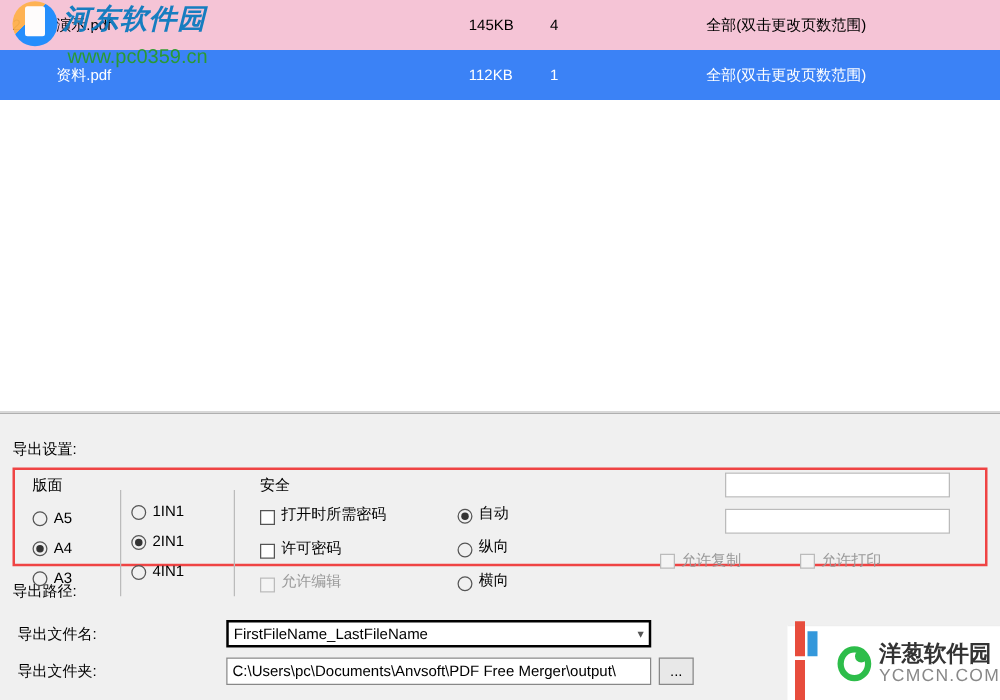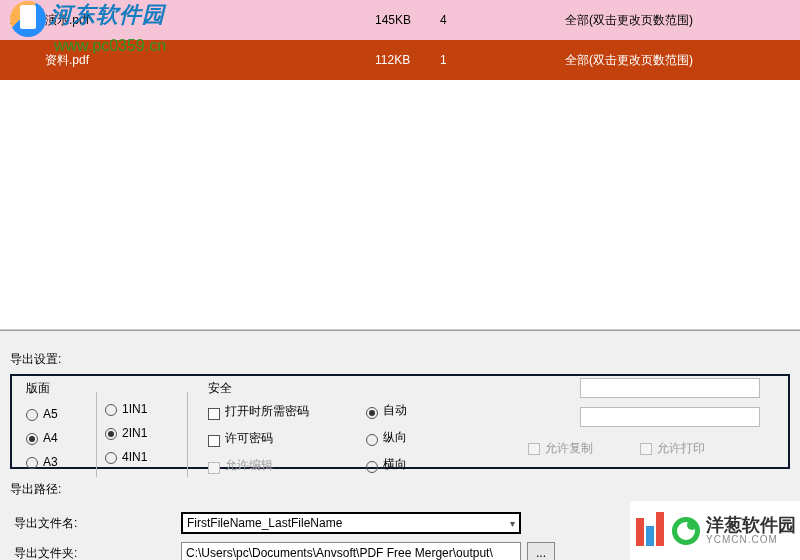--- a/index.html
+++ b/index.html
@@ -1,37 +1,37 @@
 <!DOCTYPE html>
 <html><head>
 <meta charset="utf-8">
 <style>
 * { box-sizing: border-box; margin: 0; padding: 0; font-family: "Microsoft YaHei", Arial, sans-serif; font-size: 12px; }
 body { background: #fff; width: 800px; height: 560px; overflow: hidden; position: relative; }
 
 .table-area { height: 330px; border-bottom: 1px solid #ccc; background: #fff; position: relative; }
 .table-row { display: flex; height: 40px; align-items: center; }
 .row-pink { background: #f5c4d6; }
-.row-blue { background: #c2410c; color: #fff; }
+.row-blue { background: #3b82f6; color: #fff; }
 .col-idx { width: 40px; padding-left: 10px; }
 .col-name { width: 335px; padding-left: 5px; }
 .col-size { width: 65px; }
 .col-pages { width: 125px; }
 .col-range { flex: 1; }
 
 .watermark { position: absolute; top: 0; left: 10px; z-index: 5; opacity: 0.95; pointer-events: none; }
 .watermark .logo-txt { font-size: 22px; font-weight: bold; color: #0b7abf; letter-spacing: 1px; font-style: italic; }
 .watermark .logo-url { font-size: 16px; color: #2a9b2a; }
 .logo-circle { display: inline-block; width: 36px; height: 36px; border-radius: 50%; background: linear-gradient(135deg,#ffb24d 40%,#1a8cff 40%); vertical-align: middle; margin-right: 4px; position: relative; }
 .logo-circle::after { content:""; position:absolute; left:10px; top:4px; width:16px; height:24px; background:#fff; border-radius:2px; }
 
 .settings-panel { background: #f0f0f0; border-top: 1px solid #999; padding: 20px 10px 0 10px; height: 230px; }
 .panel-title { margin-bottom: 6px; }
 
-.red-box { border: 2px solid #0f172a; padding: 4px 6px 4px 6px; display: flex; gap: 0; height: 95px; position: relative; }
+.red-box { border: 2px solid #ef4444; padding: 4px 6px 4px 6px; display: flex; gap: 0; height: 79px; position: relative; }
 .group { padding: 0 8px; }
 .group-title { margin-bottom: 6px; }
 .radio-col { display: flex; flex-direction: column; gap: 10px; padding-top: 4px; }
 .vsep { border-left: 1px solid #bbb; height: 85px; margin-top: 12px; }
 
 .opt { display: flex; align-items: flex-end; gap: 5px; cursor: pointer; }
 .radio { width: 12px; height: 12px; border: 1px solid #555; border-radius: 50%; display: inline-flex; align-items: center; justify-content: center; }
 .radio.checked::after { content:""; width:6px; height:6px; background:#333; border-radius:50%; }
 .chk { width: 12px; height: 12px; border: 1px solid #555; background: #fff; display:inline-block; }
 .chk.disabled { border-color:#bbb; background:#f4f4f4; }
@@ -52,21 +52,21 @@
 .txt-input { flex:0 0 340px; height:22px; border:1px solid #888; background:#fff; padding:0 4px; display:flex; align-items:center; }
 .browse-btn { width:28px; height:22px; border:1px solid #888; background:#e8e8e8; display:flex; align-items:center; justify-content:center; cursor:pointer; margin-left:-2px; }
 
 .footer-logo { position:absolute; right:0; bottom:0; width:170px; height:60px; background:#fff; display:flex; align-items:center; padding-left:6px; border-top:1px solid #eee; }
 .fl-bars { display:inline-block; margin-right:6px; }
 .fl-bars span { display:inline-block; width:8px; margin-right:2px; }
 .b1{height:28px;background:#e74c3c;} .b2{height:20px;background:#3498db;} .b3{height:34px;background:#e74c3c;}
 .fl-circle { width:28px;height:28px;border-radius:50%;border:5px solid #2dbd4a; position:relative; margin-right:6px;}
 .fl-circle::after{content:"";position:absolute;width:10px;height:10px;background:#2dbd4a;border-radius:50%;right:-2px;top:-2px;}
 .fl-txt { font-size:18px; font-weight:bold; color:#333; line-height:1; }
-.fl-url { font-size:10px; color:#888; letter-spacing:1px; }
+.fl-url { font-size:14px; color:#888; letter-spacing:1px; }
 </style>
 </head>
 <body>
 
 <div class="table-area">
   <div class="table-row row-pink">
     <div class="col-idx">2</div>
     <div class="col-name">演示.pdf</div>
     <div class="col-size">145KB</div>
     <div class="col-pages">4</div>

